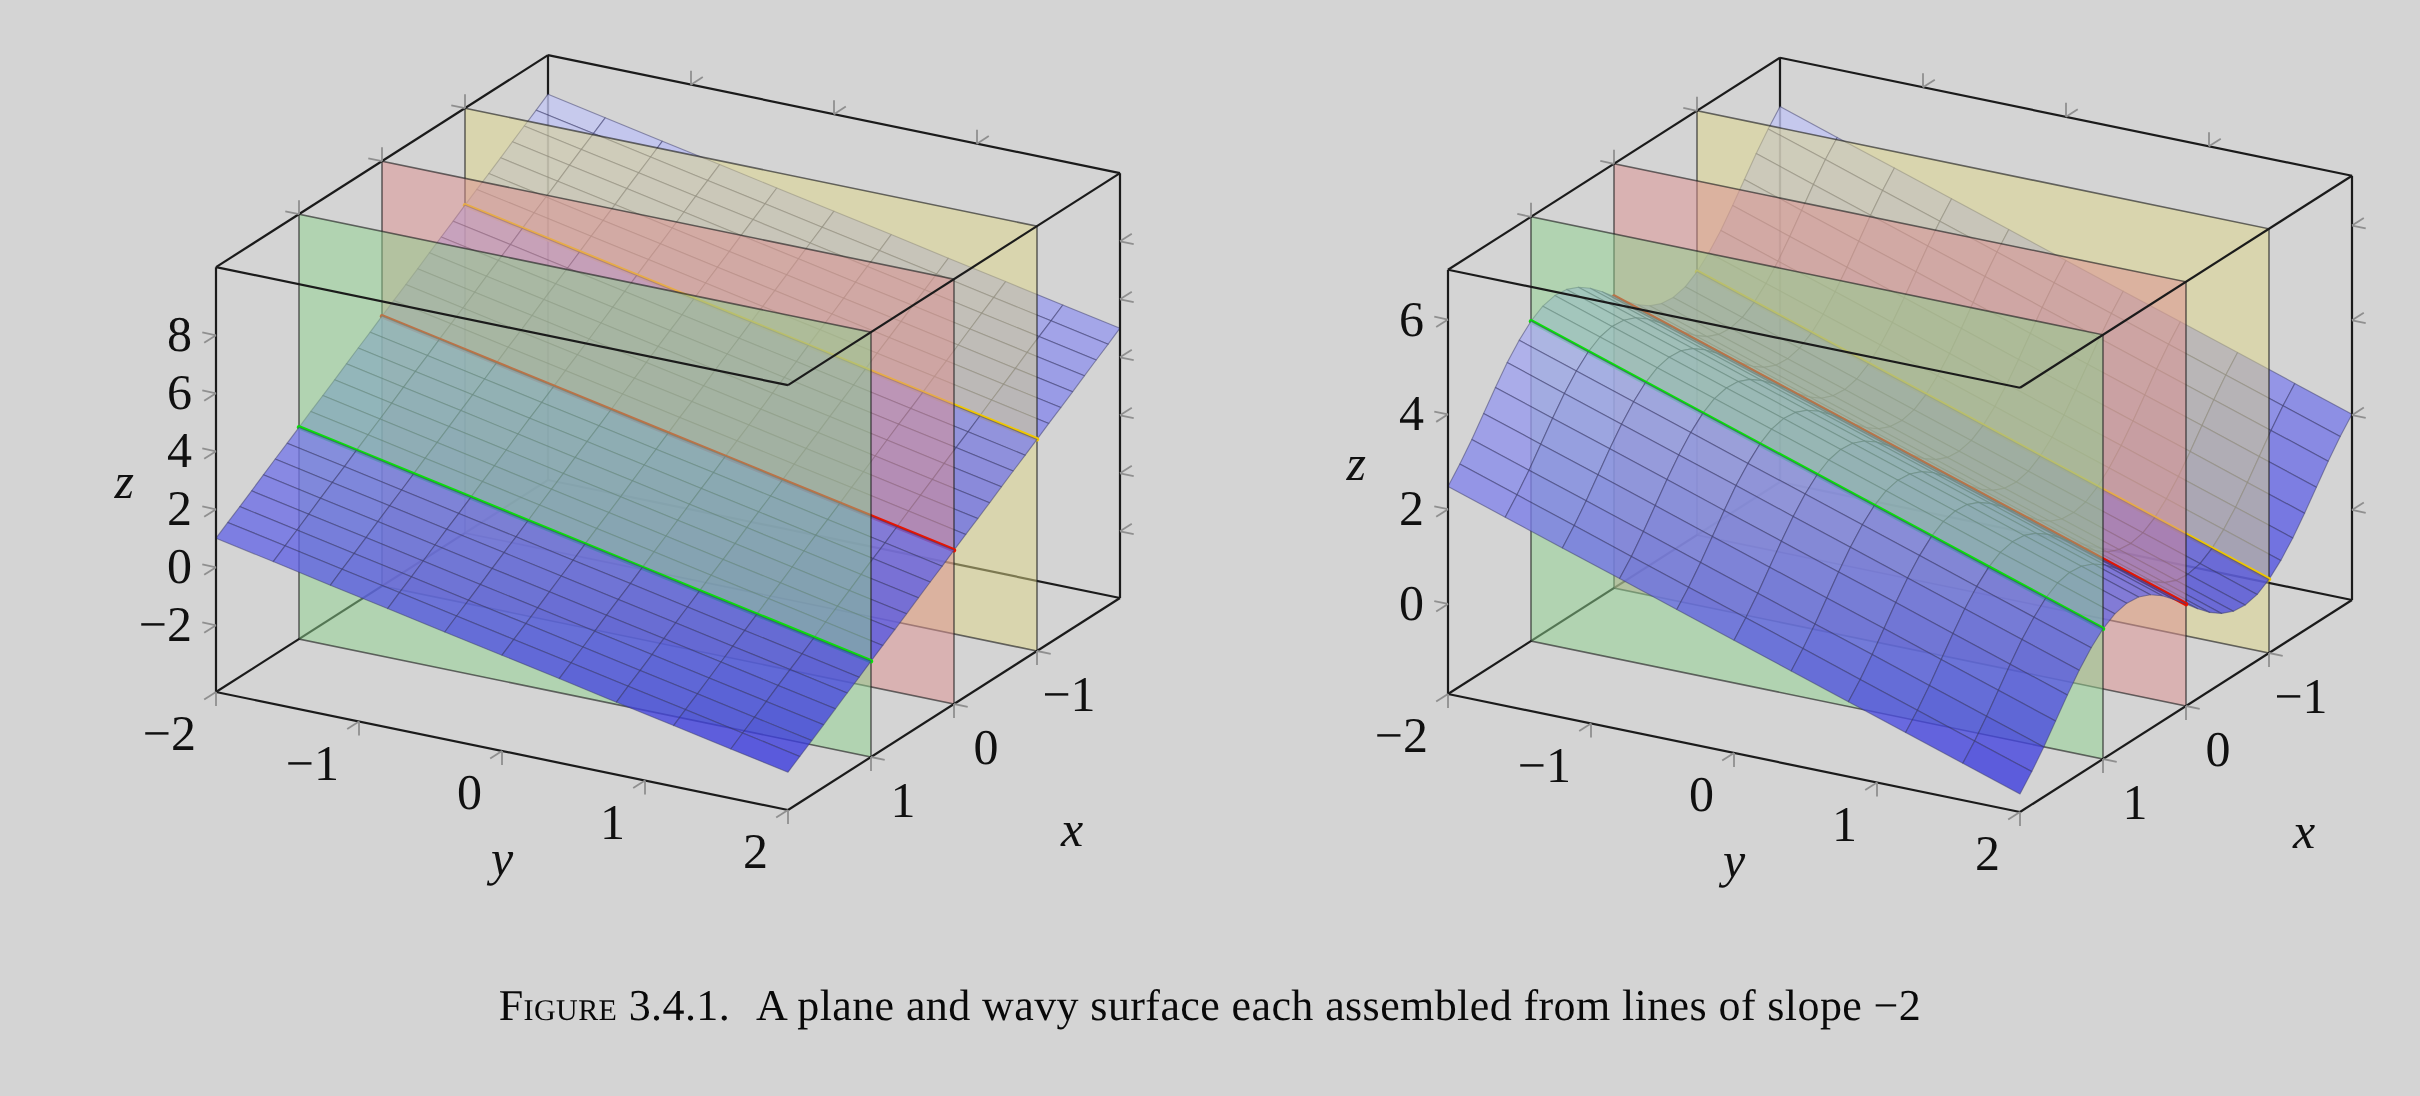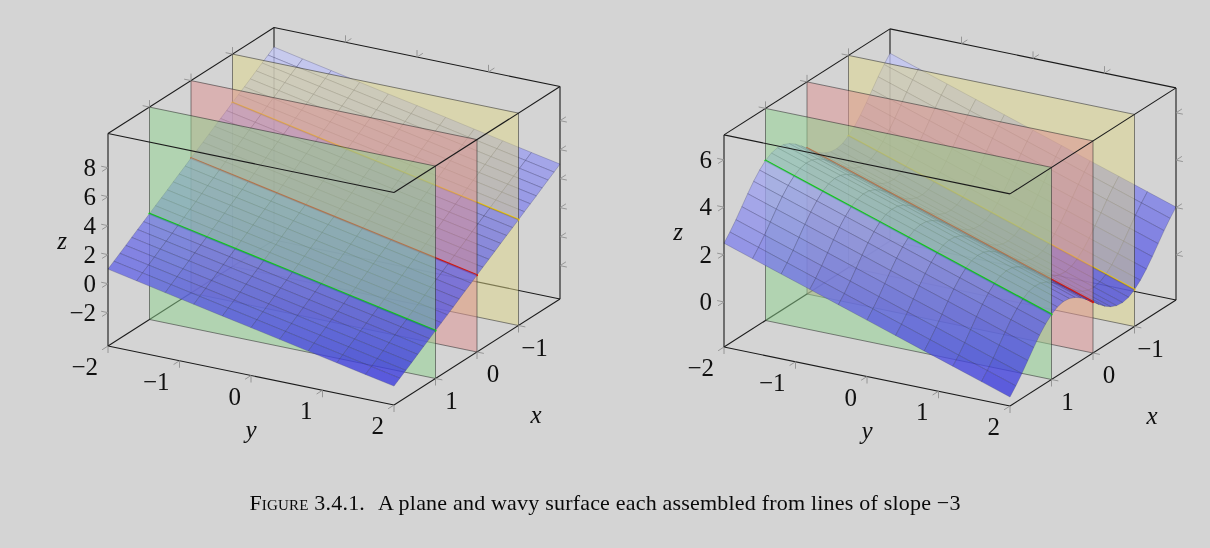--- a/index.html
+++ b/index.html
@@ -774,14 +774,14 @@
         <text x="1109.0" y="383.0" text-anchor="middle">0</text>
         <text x="1150.5" y="356.5" text-anchor="middle">−1</text>
         <text x="683.0" y="239.9" text-anchor="end" class="axisletter">z</text>
         <text x="867.0" y="438.5" text-anchor="middle" class="axisletter">y</text>
         <text x="1152.0" y="424.0" text-anchor="middle" class="axisletter">x</text>
       </g>
     </g>
   </svg>
 
 <div class="caption">
-  <span class="cap-label">Figure 3.4.1.</span><span class="cap-text">A plane and wavy surface each assembled from lines of slope −3</span>
+  <span class="cap-label">Figure 3.4.1.</span><span class="cap-text">A plane and wavy surface each assembled from lines of slope −2</span>
 </div>
 
 </body></html>

